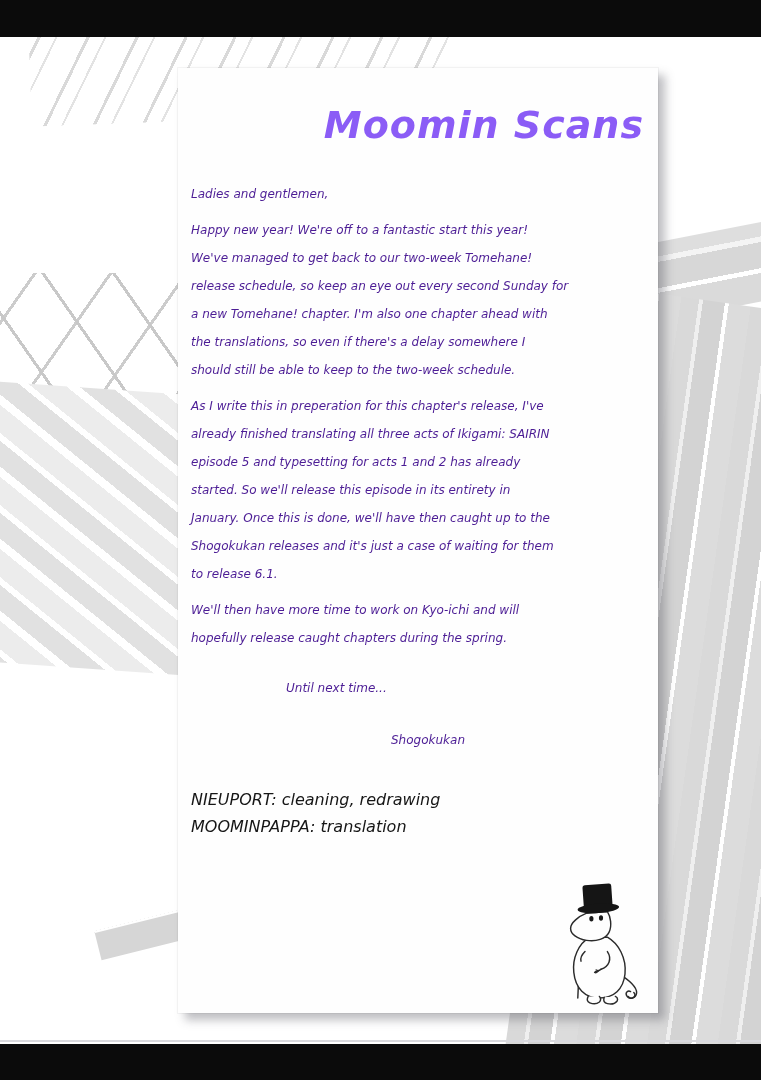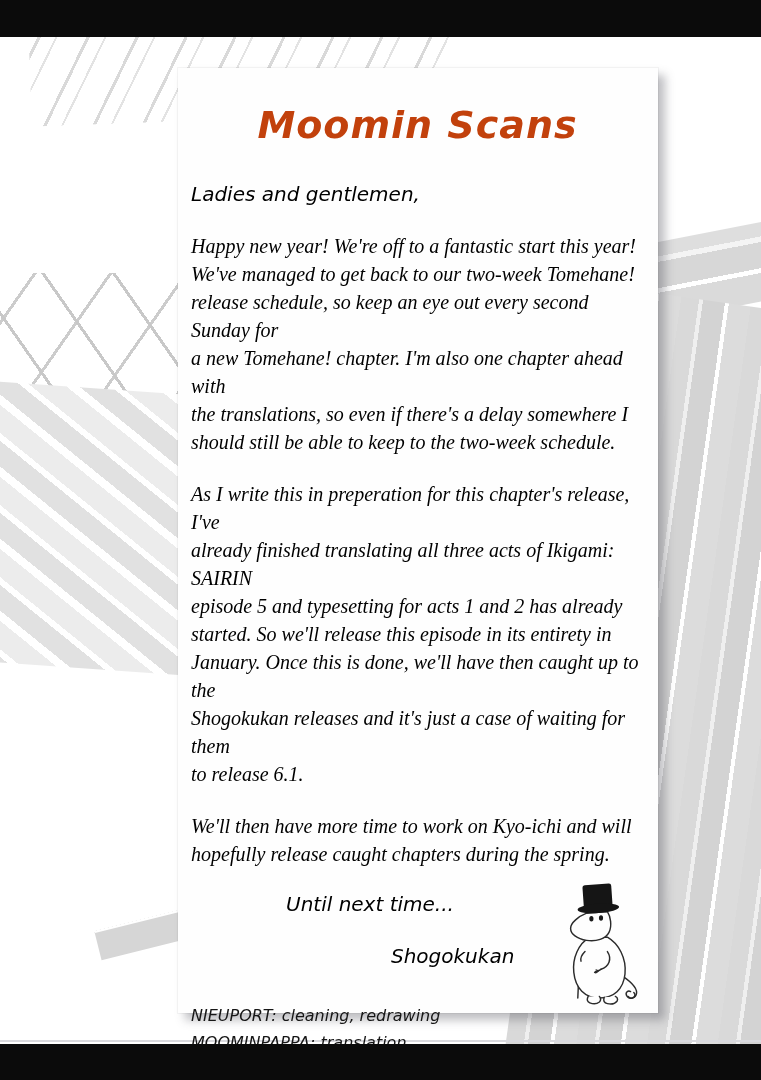--- a/index.html
+++ b/index.html
@@ -48,31 +48,31 @@
   .page-bottom-line{left:0;top:1003px;width:761px;height:2px;background:#d9d9de;}
 
   
   .card{
     position:absolute;left:178px;top:68px;width:480px;height:945px;
     background:#fefefe;z-index:3;
     box-shadow:0 0 0 1px rgba(0,0,0,0.04),7px 7px 9px rgba(70,70,80,0.35);
   }
   .card-inner{padding:20px 14px 0 13px;color:#1c1c1c;}
   .title{
-    margin:14px 0 0;text-align:center;
+    margin:14px 0 0;text-align:right;
     font:bold italic 38px/46px "DejaVu Sans",sans-serif;
-    letter-spacing:1px;color:#c2410c;
+    letter-spacing:1px;color:#8b5cf6;
   }
   .hand{
     font-family:"DejaVu Sans",sans-serif;font-style:italic;
-    font-size:20px;line-height:28px;color:#000000;
+    font-size:12px;line-height:28px;color:#4c1d95;
     white-space:pre-line;
   }
   .greeting{margin-top:32px;}
-  .para{margin-top:24px;font-family:Liberation Serif, serif;}
+  .para{margin-top:8px;}
   .signoff{margin-top:22px;padding-left:95px;}
   .signature{margin-top:24px;padding-left:200px;}
   .credits{margin-top:32px;}
   .credit-line{font-family:"DejaVu Sans",sans-serif;font-style:italic;font-size:16px;line-height:27px;color:#161616;}
   .mascot{position:absolute;right:5px;bottom:7px;width:96px;height:128px;z-index:4;}
 </style>
 </head>
 <body>
 
 <div class="bar bar-top"></div>

